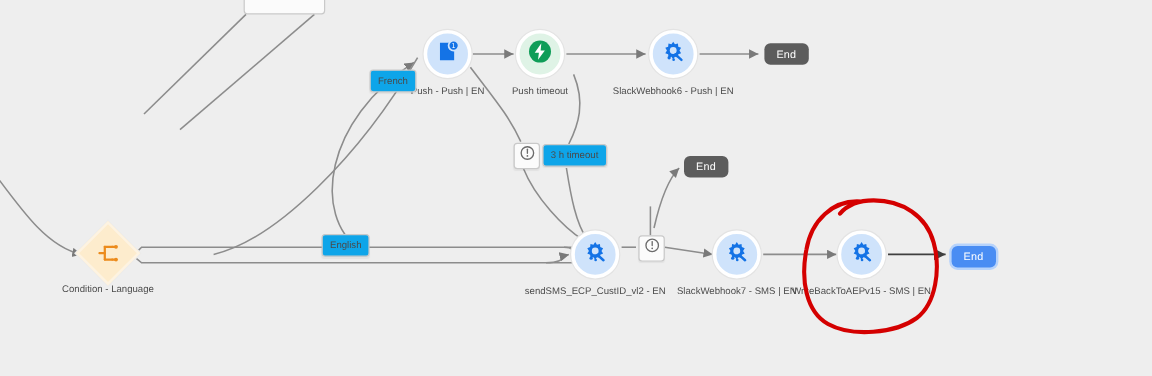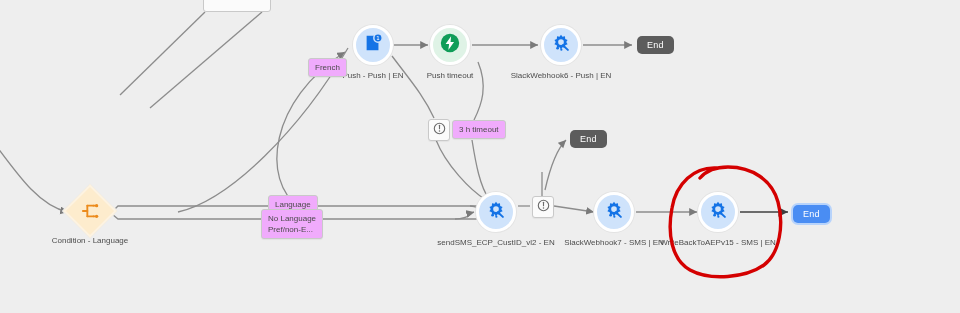--- a/index.html
+++ b/index.html
@@ -54,21 +54,21 @@
     padding:4px 10px;
     font-size:9px;
     font-weight:normal;
     color:#ffffff;
     letter-spacing:.2px;
   }
   .endnode.dark{background:#5c5c5c;}
   .endnode.sel{background:#4a8df3;box-shadow:0 0 0 2px #b7d3fb;}
   .chip{
     position:absolute;
-    background:#f0abfc;
+    background:#0ea5e9;
     border:1px solid #c9c9c9;
     border-radius:3px;
     font-size:8px;
     color:#4a4a4a;
     padding:3px 6px;
     line-height:11px;
     white-space:pre-line;
     box-shadow:0 1px 1px rgba(0,0,0,.05);
   }
   .iconbox{
@@ -253,23 +253,21 @@
     </div>
     <div class="nlabel">WriteBackToAEPv15 - SMS | EN</div>
   </div>
 
   <div class="endnode dark" style="left:637px;top:36px;">End</div>
   <div class="endnode dark" style="left:570px;top:130px;">End</div>
   <div class="endnode sel" style="left:793px;top:205px;">End</div>
 
   <div class="chip" style="left:308px;top:58px;">French</div>
   <div class="chip" style="left:452px;top:120px;">3 h timeout</div>
-  <div class="chip" style="left:268px;top:195px;z-index:2;">Language</div>
-  <div class="chip" style="left:261px;top:209px;z-index:3;">No Language
-Pref/non-E...</div>
+  <div class="chip" style="left:268px;top:195px;z-index:2;">English</div>
 
   <div class="iconbox" style="left:428px;top:119px;">
     <span>
       <svg width="13" height="13" viewBox="0 0 14 14">
         <circle cx="7" cy="7" r="5.6" fill="none" stroke="#6b6b6b" stroke-width="1.2"></circle>
         <path d="M7,3.6 L7,7.2" stroke="#6b6b6b" stroke-width="1.2" stroke-linecap="round"></path>
         <circle cx="7" cy="9.6" r="0.8" fill="#6b6b6b"></circle>
       </svg>
     </span>
   </div>

